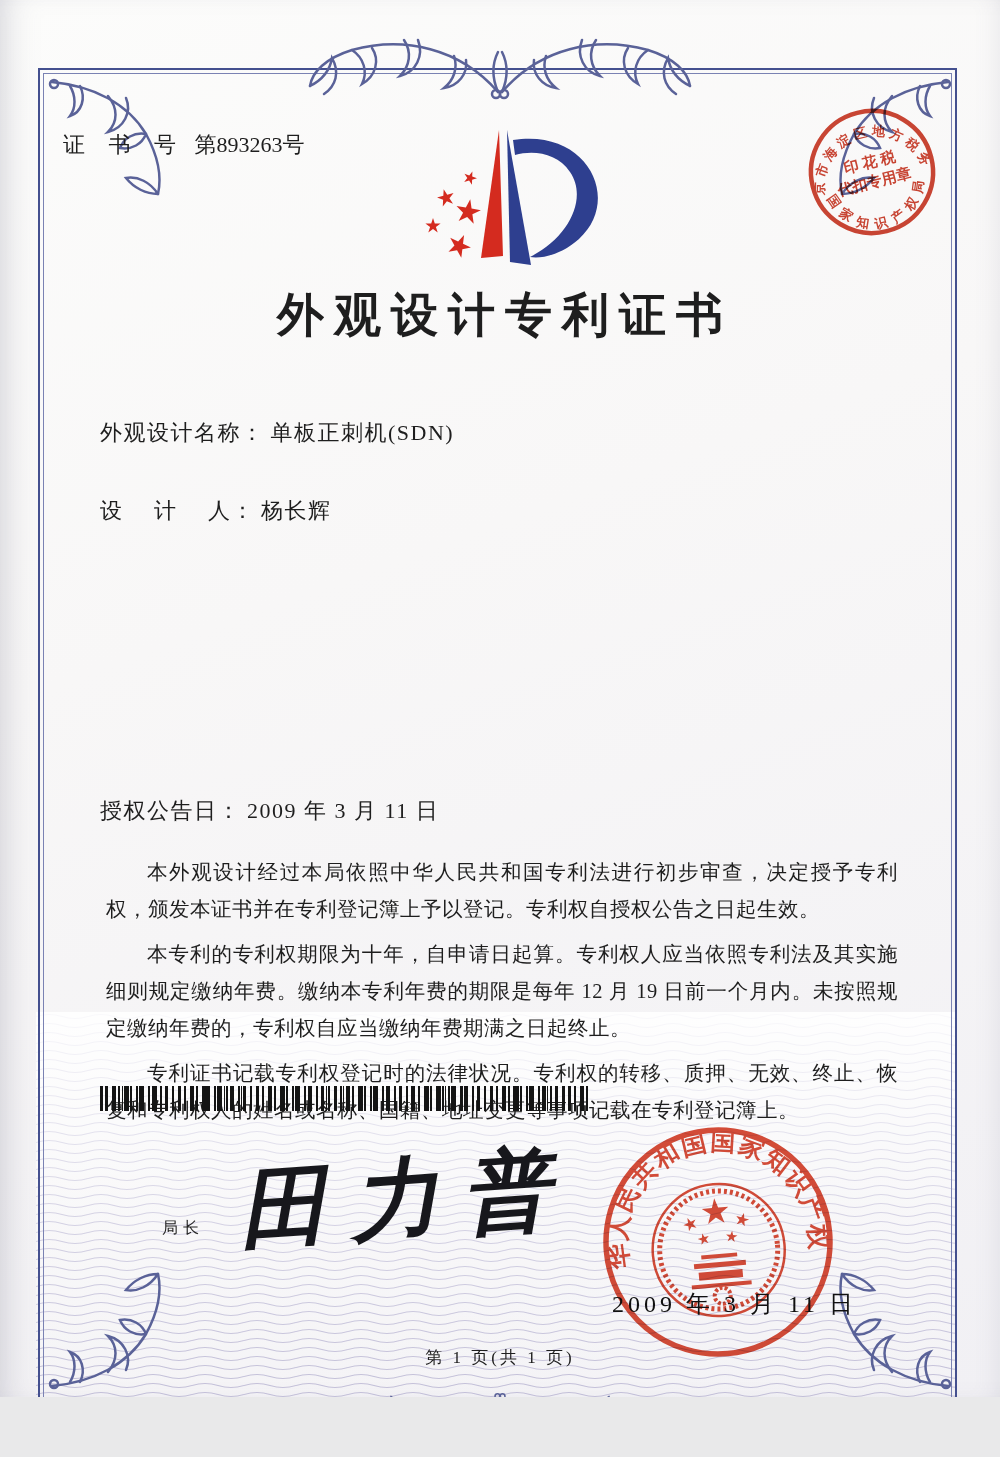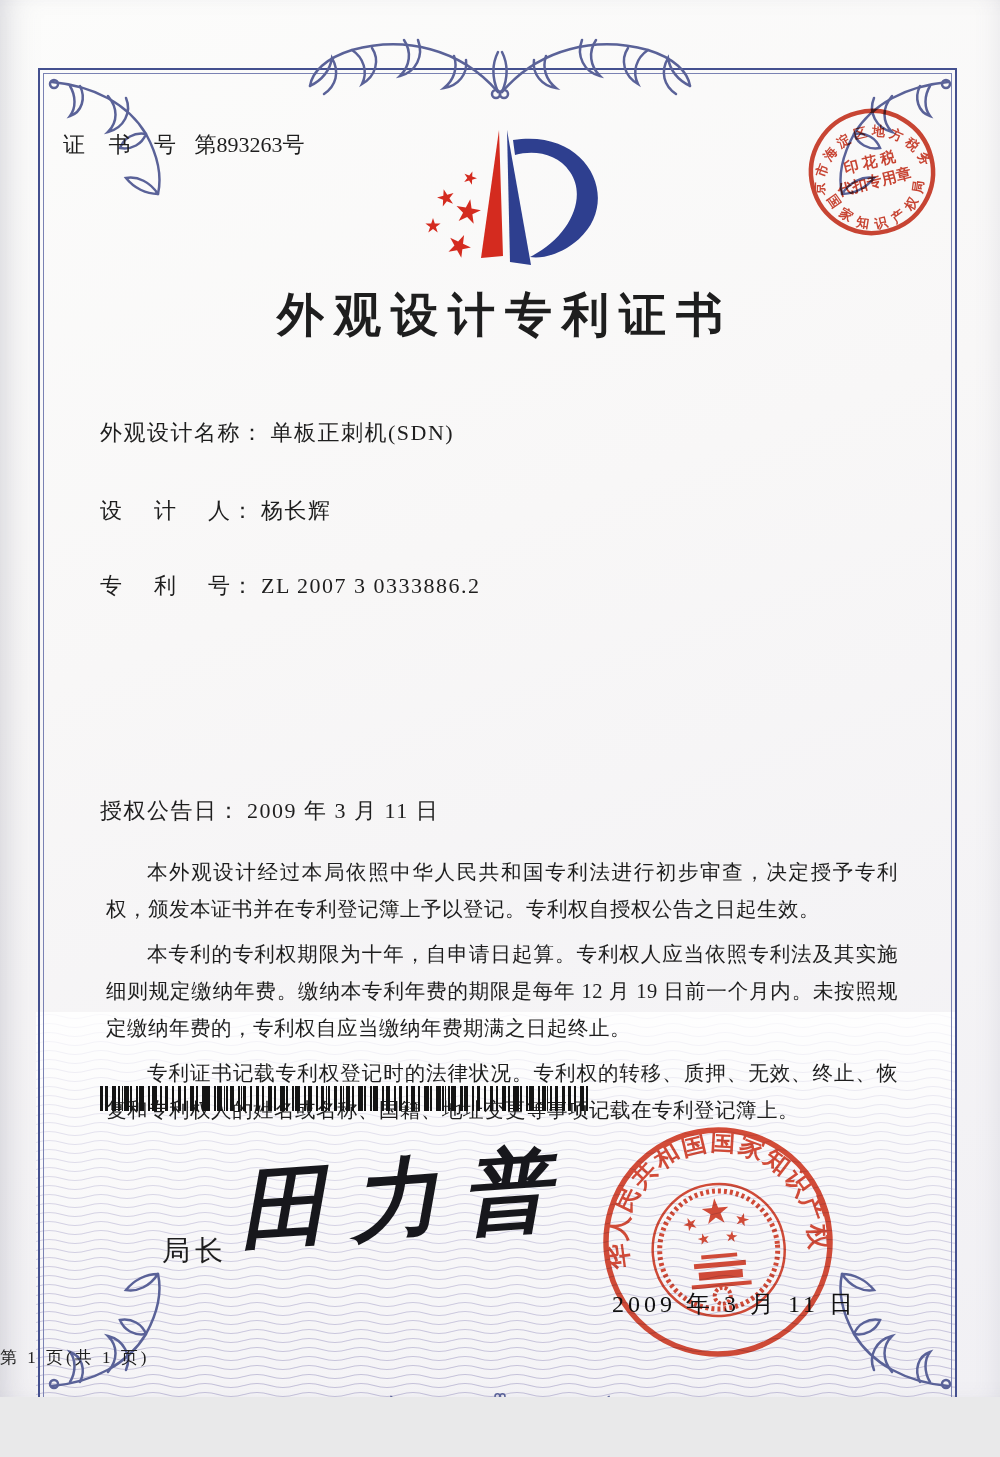--- a/index.html
+++ b/index.html
@@ -20,27 +20,27 @@
   .field{position:absolute;left:100px;font-size:22px;letter-spacing:1.5px;z-index:3;white-space:nowrap;}
   .field .value{margin-left:6px;}
   .body-text{position:absolute;left:98px;top:846px;width:808px;font-size:20.5px;line-height:37px;letter-spacing:.5px;z-index:3;}
   .body-text p{margin:8px;text-indent:2em;text-align:justify;}
   .barcode{position:absolute;left:100px;top:1086px;width:488px;height:25px;z-index:3;
     background-image:
       repeating-linear-gradient(90deg,#141414 0 2px,transparent 2px 6px),
       repeating-linear-gradient(90deg,#141414 0 3px,transparent 3px 13px),
       repeating-linear-gradient(90deg,transparent 0 5px,#141414 5px 6px,transparent 6px 17px);
   }
-  .sig-title{position:absolute;left:162px;top:1218px;font-size:28px;letter-spacing:5px;z-index:3;margin-top:14px;}
+  .sig-title{position:absolute;left:162px;top:1218px;font-size:16px;letter-spacing:5px;z-index:3;}
   .sig-name{position:absolute;left:238px;top:1140px;font-size:88px;font-style:italic;font-weight:600;
     letter-spacing:24px;transform:rotate(-4deg);color:#17171c;z-index:3;}
   .stamp-tax{position:absolute;left:792px;top:92px;transform:rotate(-14deg);opacity:.94;z-index:5;mix-blend-mode:multiply;}
   .stamp-seal{position:absolute;left:588px;top:1112px;transform:rotate(-5deg);opacity:.95;z-index:5;mix-blend-mode:multiply;}
   .seal-date{position:absolute;left:612px;top:1288px;font-size:24px;letter-spacing:4px;color:#101010;z-index:6;}
-  .footer{position:absolute;left:0;right:0;top:1346px;font-size:17px;letter-spacing:3px;z-index:3;}
+  .footer{position:absolute;left:0;right:0;top:1346px;text-align:center;font-size:17px;letter-spacing:3px;z-index:3;}
   svg text{font-family:"Liberation Serif", serif;}
 </style>
 </head>
 <body>
 
 <div class="page">
 
   <svg width="0" height="0" style="position:absolute" aria-hidden="true">
     <defs>
       <path id="st" d="M0,-1 L0.2245,-0.309 L0.9511,-0.309 L0.3633,0.118 L0.5878,0.809 L0,0.382 L-0.5878,0.809 L-0.3633,0.118 L-0.9511,-0.309 L-0.2245,-0.309 Z"></path>
@@ -137,23 +137,20 @@
     <text x="80" y="75" font-size="15" fill="#c93a27" font-weight="bold" text-anchor="middle">印 花 税</text>
     <text x="80" y="95" font-size="15" fill="#c93a27" font-weight="bold" text-anchor="middle">代扣专用章</text>
   </svg>
 
   <div class="field" style="top:418px">
     <span class="label">外观设计名称：</span><span class="value">单板正刺机(SDN)</span>
   </div>
   <div class="field" style="top:496px">
     <span class="label">设　 计　 人：</span><span class="value">杨长辉</span>
   </div>
-  <div class="field" style="top:571px">
-    <span class="label">专　 利　 号：</span><span class="value">ZL 2007 3 0333886.2</span>
-  </div>
   <div class="field" style="top:796px">
     <span class="label">授权公告日：</span><span class="value">2009 年 3 月 11 日</span>
   </div>
 
   <div class="body-text">
     <p>本外观设计经过本局依照中华人民共和国专利法进行初步审查，决定授予专利权，颁发本证书并在专利登记簿上予以登记。专利权自授权公告之日起生效。</p>
     <p>本专利的专利权期限为十年，自申请日起算。专利权人应当依照专利法及其实施细则规定缴纳年费。缴纳本专利年费的期限是每年 12 月 19 日前一个月内。未按照规定缴纳年费的，专利权自应当缴纳年费期满之日起终止。</p>
     <p>专利证书记载专利权登记时的法律状况。专利权的转移、质押、无效、终止、恢复和专利权人的姓名或名称、国籍、地址变更等事项记载在专利登记簿上。</p>
   </div>
 

